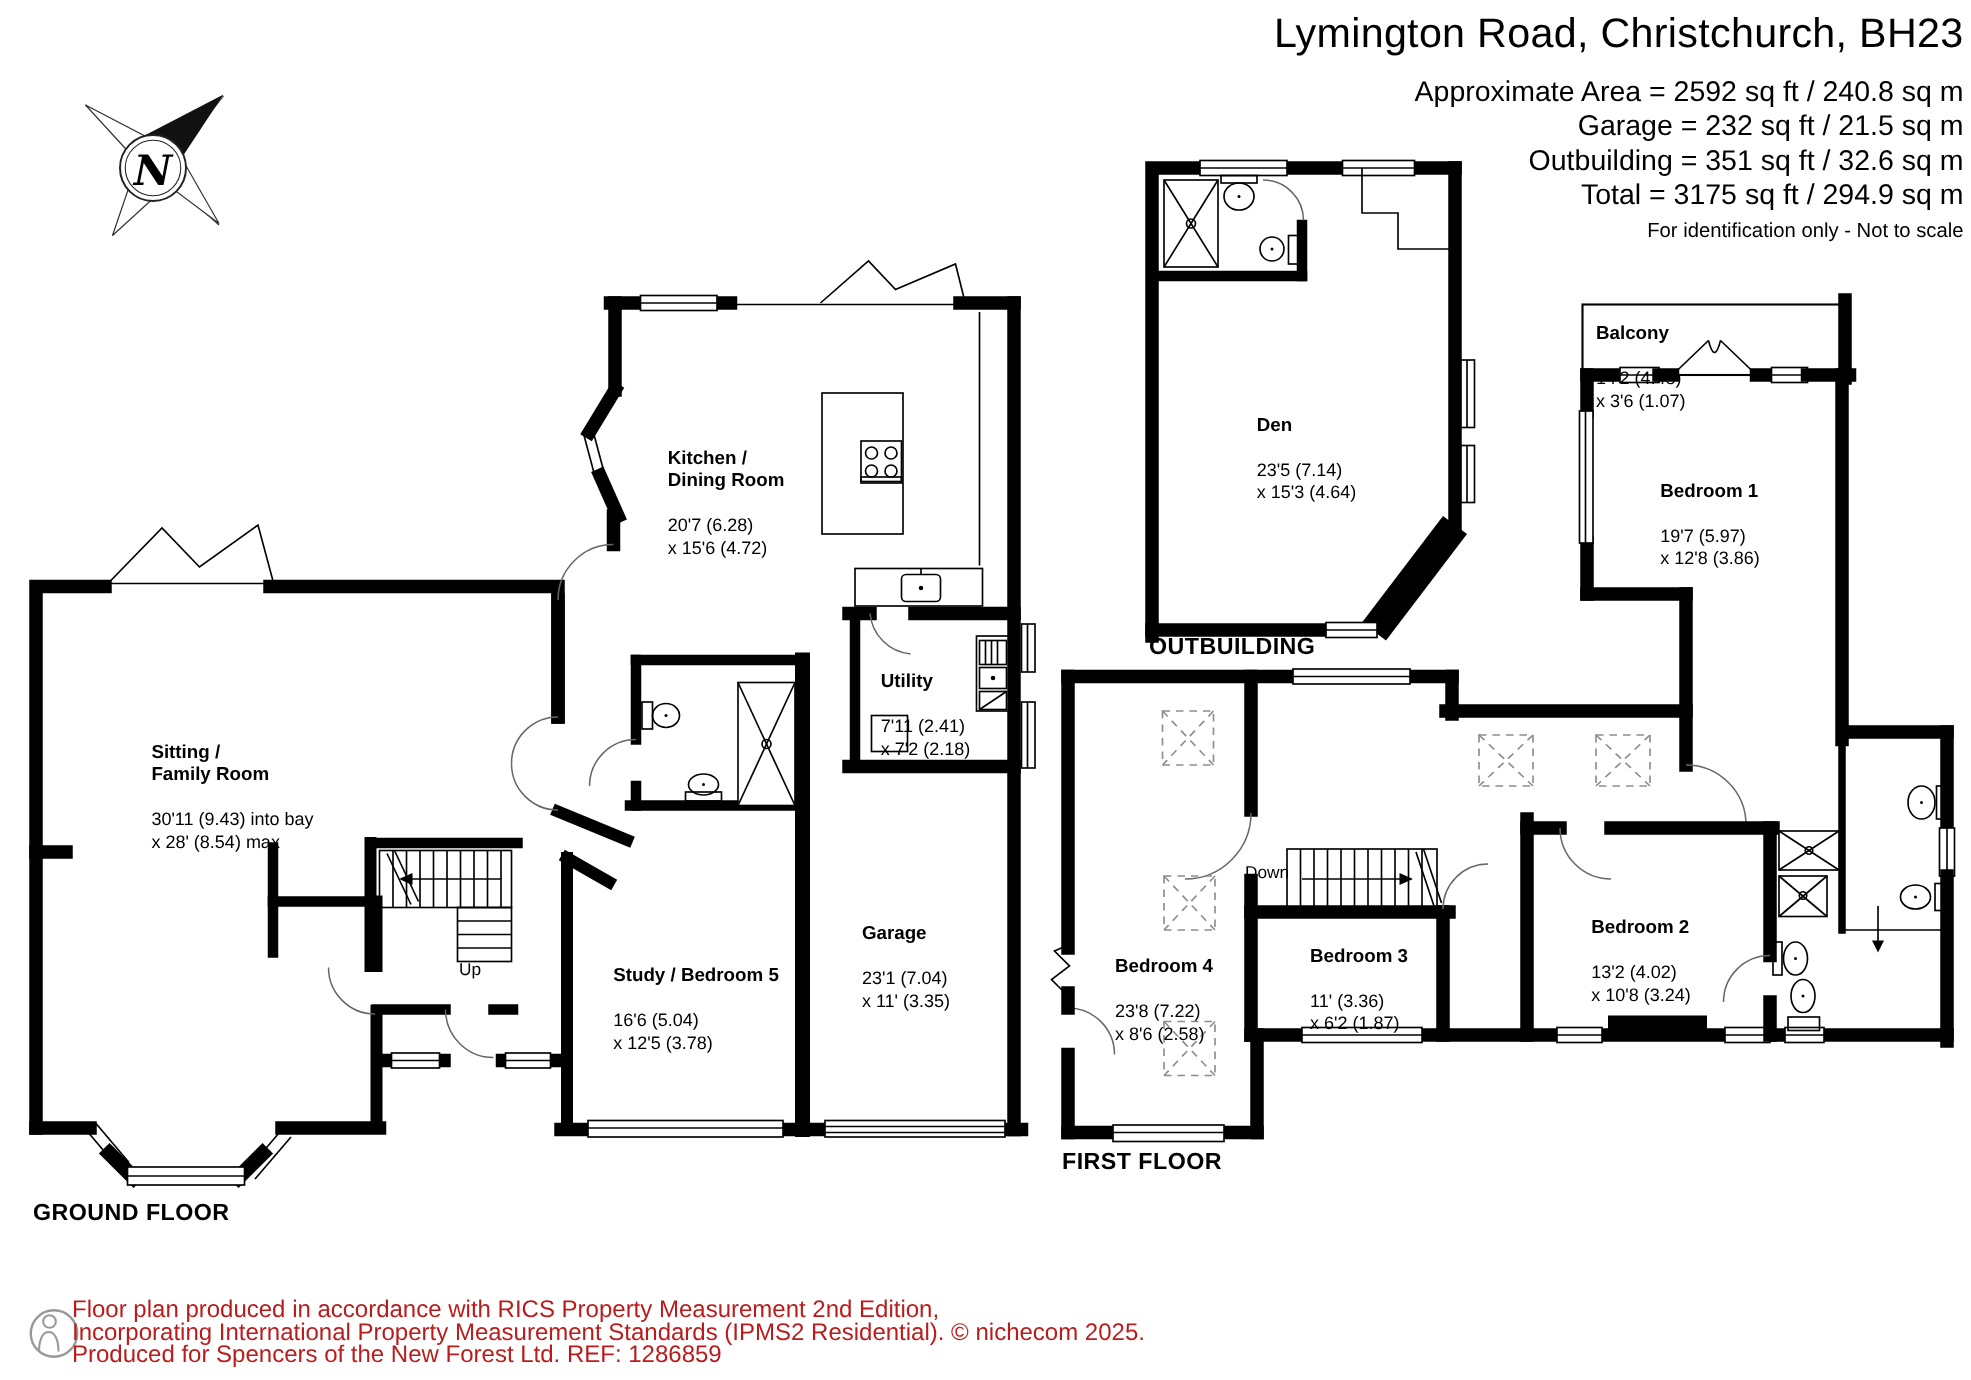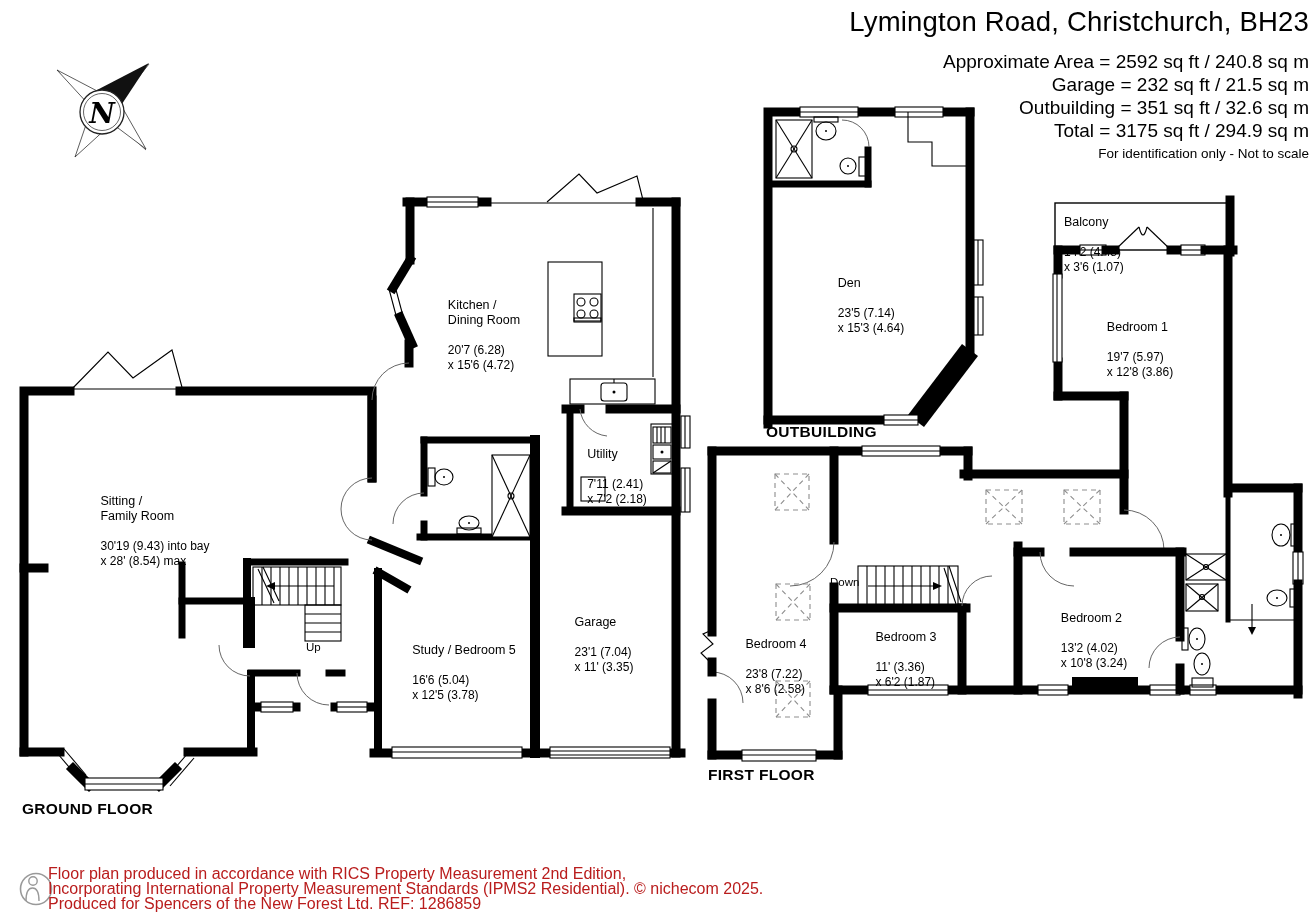--- a/index.html
+++ b/index.html
@@ -10,21 +10,21 @@
   .w{stroke:#000;stroke-width:9;fill:none;stroke-linecap:square}
   .w7{stroke-width:7}.w8{stroke-width:8}.w10{stroke-width:10}.w5{stroke-width:5}.wb{stroke-width:10}
   .t{stroke:#000;stroke-width:1.1;fill:none}
   .arc{stroke:#666;stroke-width:1;fill:none}
   .win{fill:#fff;stroke:#000;stroke-width:1.1}
   .dash{fill:none;stroke:#8d8d8d;stroke-width:1.1;stroke-dasharray:5 4}
   .blk{fill:#000;stroke:none}
   
   .lbl{position:absolute;text-align:left;transform:translateX(-50%);line-height:15px;white-space:pre-line}
   .lbl-left{position:absolute;text-align:left;line-height:15px;white-space:pre-line}
-  .rname{font-weight:normal;font-size:12.5px}
+  .rname{font-weight:bold;font-size:12.5px}
   .rdims{font-size:12px}
   .floor-title{position:absolute;font-weight:bold;font-size:15.5px;letter-spacing:.3px}
   .stair-lbl{position:absolute;font-weight:normal;font-size:11.5px}
   .hdr-title{position:absolute;right:5px;top:6px;font-size:27.5px;font-weight:normal;letter-spacing:.2px}
   .hdr-line{position:absolute;right:5px;text-align:center;font-size:19px}
   .hdr-note{position:absolute;right:5px;top:146px;font-size:13.5px}
   .ftr{position:absolute;left:48px;font-size:16px;color:#b91c1c;line-height:15px}
 </style>
 </head>
 <body>
@@ -398,21 +398,21 @@
   <div class="hdr-title">Lymington Road, Christchurch, BH23</div>
   <div class="hdr-line" style="top:51px">Approximate Area = 2592 sq ft / 240.8 sq m</div>
   <div class="hdr-line" style="top:74px">Garage = 232 sq ft / 21.5 sq m</div>
   <div class="hdr-line" style="top:97px">Outbuilding = 351 sq ft / 32.6 sq m</div>
   <div class="hdr-line" style="top:120px">Total = 3175 sq ft / 294.9 sq m</div>
   <div class="hdr-note">For identification only - Not to scale</div>
 
   <div class="lbl" style="left:155px;top:479px">
     <div class="rname">Sitting /
 Family Room</div>
-    <div class="rdims">30'19 (9.43) into bay
+    <div class="rdims">30'11 (9.43) into bay
 x 28' (8.54) max</div>
   </div>
   <div class="lbl" style="left:484px;top:283px">
     <div class="rname">Kitchen /
 Dining Room</div>
     <div class="rdims">20'7 (6.28)
 x 15'6 (4.72)</div>
   </div>
   <div class="lbl" style="left:617px;top:432px">
     <div class="rname">Utility</div>

